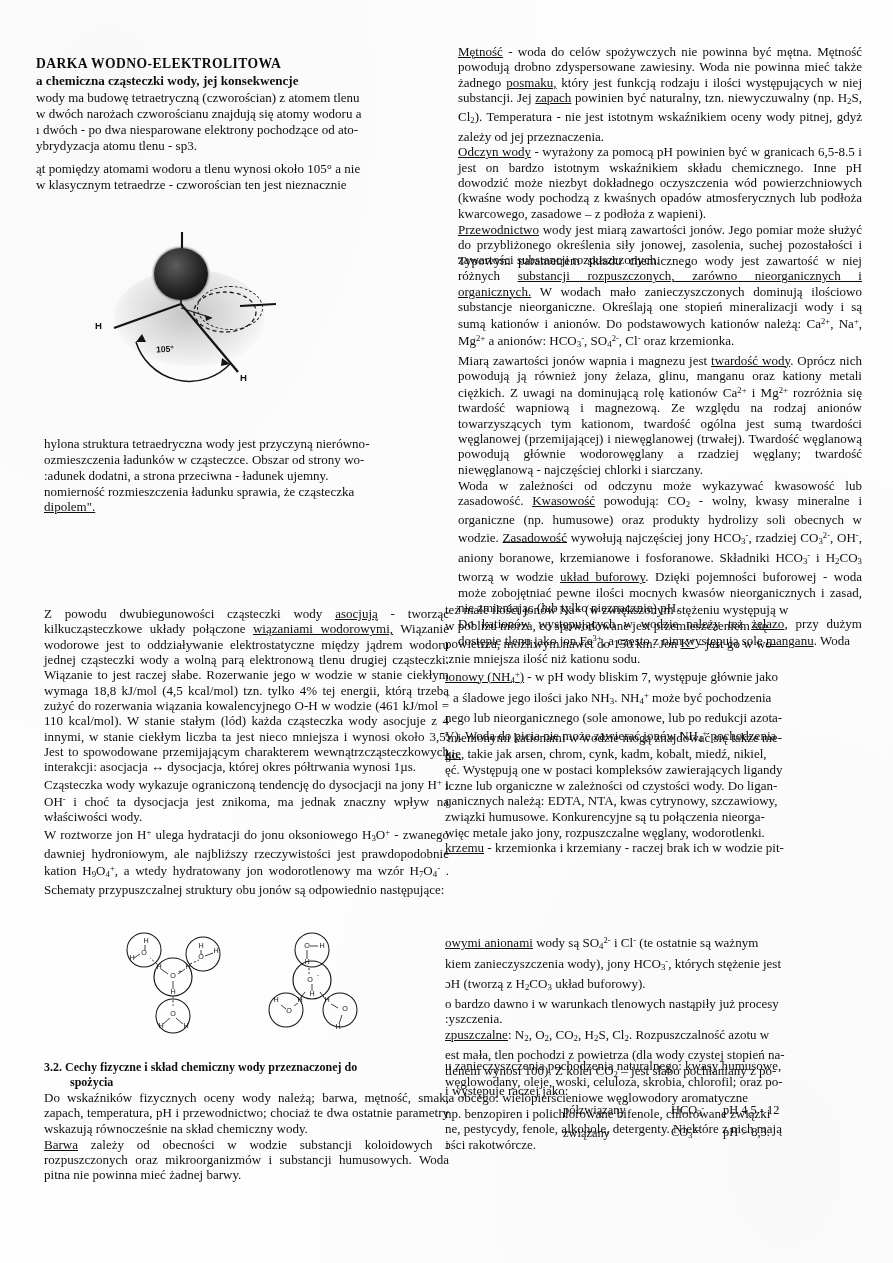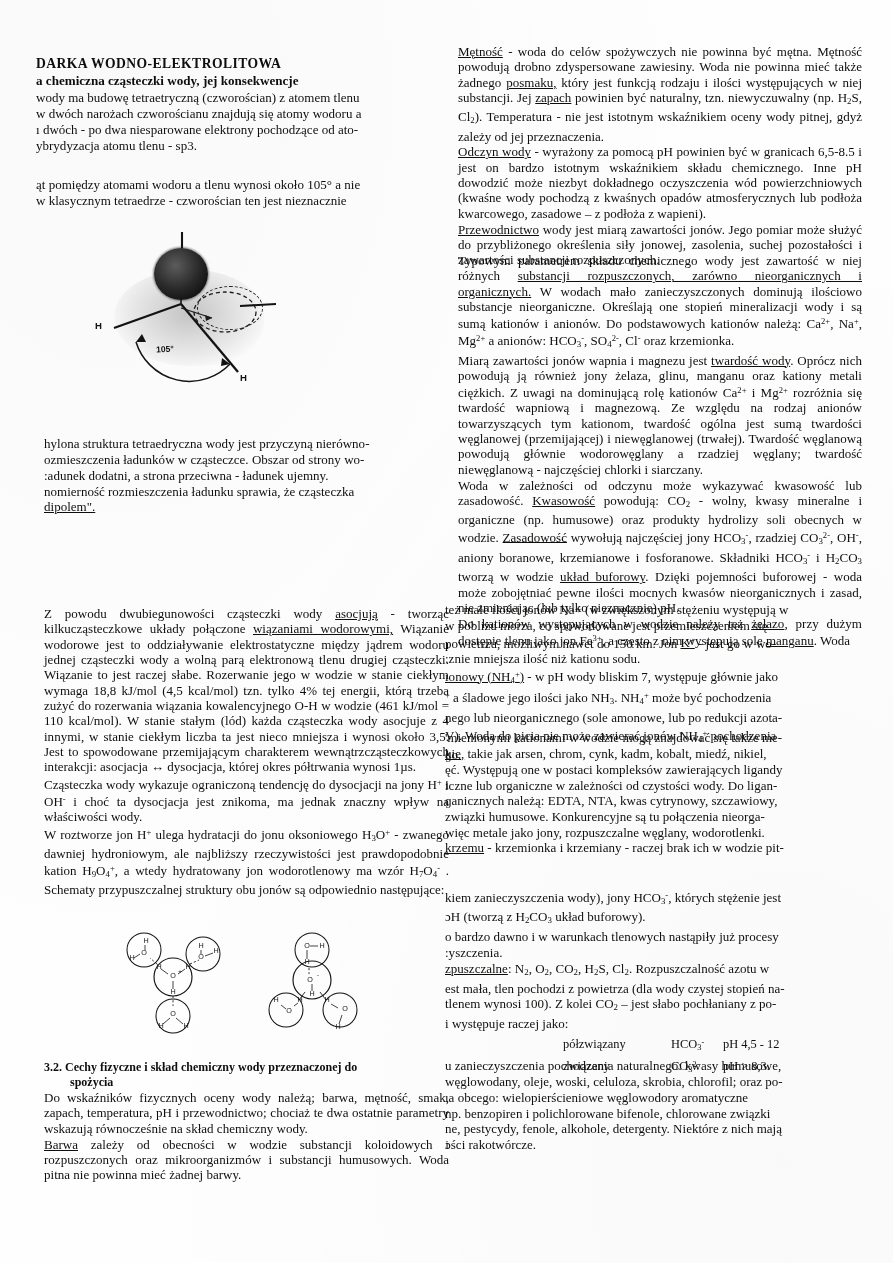--- a/index.html
+++ b/index.html
@@ -167,21 +167,21 @@
     </p>
     <p>
       <span>w dwóch narożach czworościanu znajdują się atomy wodoru a</span>
     </p>
     <p>
       <span>ı dwóch - po dwa niesparowane elektrony pochodzące od ato-</span>
     </p>
     <p>
       <span>ybrydyzacja atomu tlenu - sp3.</span>
     </p>
-    <p style="margin-top:24px">
+    <p style="margin-top:8px">
       <span>ąt pomiędzy atomami wodoru a tlenu wynosi około 105° a nie</span>
     </p>
     <p>
       <span>w klasycznym tetraedrze - czworościan ten jest nieznacznie</span>
     </p>
   </div>
 
   <div id="fig-water">
     <div class="haze"></div>
     <svg width="290" height="196" viewBox="0 0 290 196">
@@ -341,20 +341,21 @@
     <p><span>ɡanicznych należą: EDTA, NTA, kwas cytrynowy, szczawiowy,</span></p>
     <p><span>związki humusowe. Konkurencyjne są tu połączenia nieorga-</span></p>
     <p><span>więc metale jako jony, rozpuszczalne węglany, wodorotlenki.</span></p>
   </div>
 
   <div class="col cut-left" id="right-col-e">
     <p><u>krzemu</u> - krzemionka i krzemiany - raczej brak ich w wodzie pit-</p>
   </div>
 
   <div class="col cut-left" id="right-col-f">
+    <p style="margin-top:45px"><u>owymi anionami</u> wody są SO<sub>4</sub><sup>2-</sup> i Cl<sup>-</sup> (te ostatnie są ważnym</p>
     <p>kiem zanieczyszczenia wody), jony HCO<sub>3</sub><sup>-</sup>, których stężenie jest</p>
     <p>ɔH (tworzą z H<sub>2</sub>CO<sub>3</sub> układ buforowy).</p>
     <p><span>o bardzo dawno i w warunkach tlenowych nastąpiły już procesy</span></p>
     <p><span>:yszczenia.</span></p>
     <p><u>zpuszczalne</u>: N<sub>2</sub>, O<sub>2</sub>, CO<sub>2</sub>, H<sub>2</sub>S, Cl<sub>2</sub>. Rozpuszczalność azotu w</p>
     <p><span>est mała, tlen pochodzi z powietrza (dla wody czystej stopień na-</span></p>
     <p>tlenem wynosi 100). Z kolei CO<sub>2</sub> – jest słabo pochłaniany z po-</p>
     <p><span>i występuje raczej jako:</span></p>
     <div class="formula-block">
       <span class="frow"><span class="fl1">półzwiązany</span><span class="fl2">HCO<sub>3</sub><sup>-</sup></span><span>pH 4,5 - 12</span></span>

